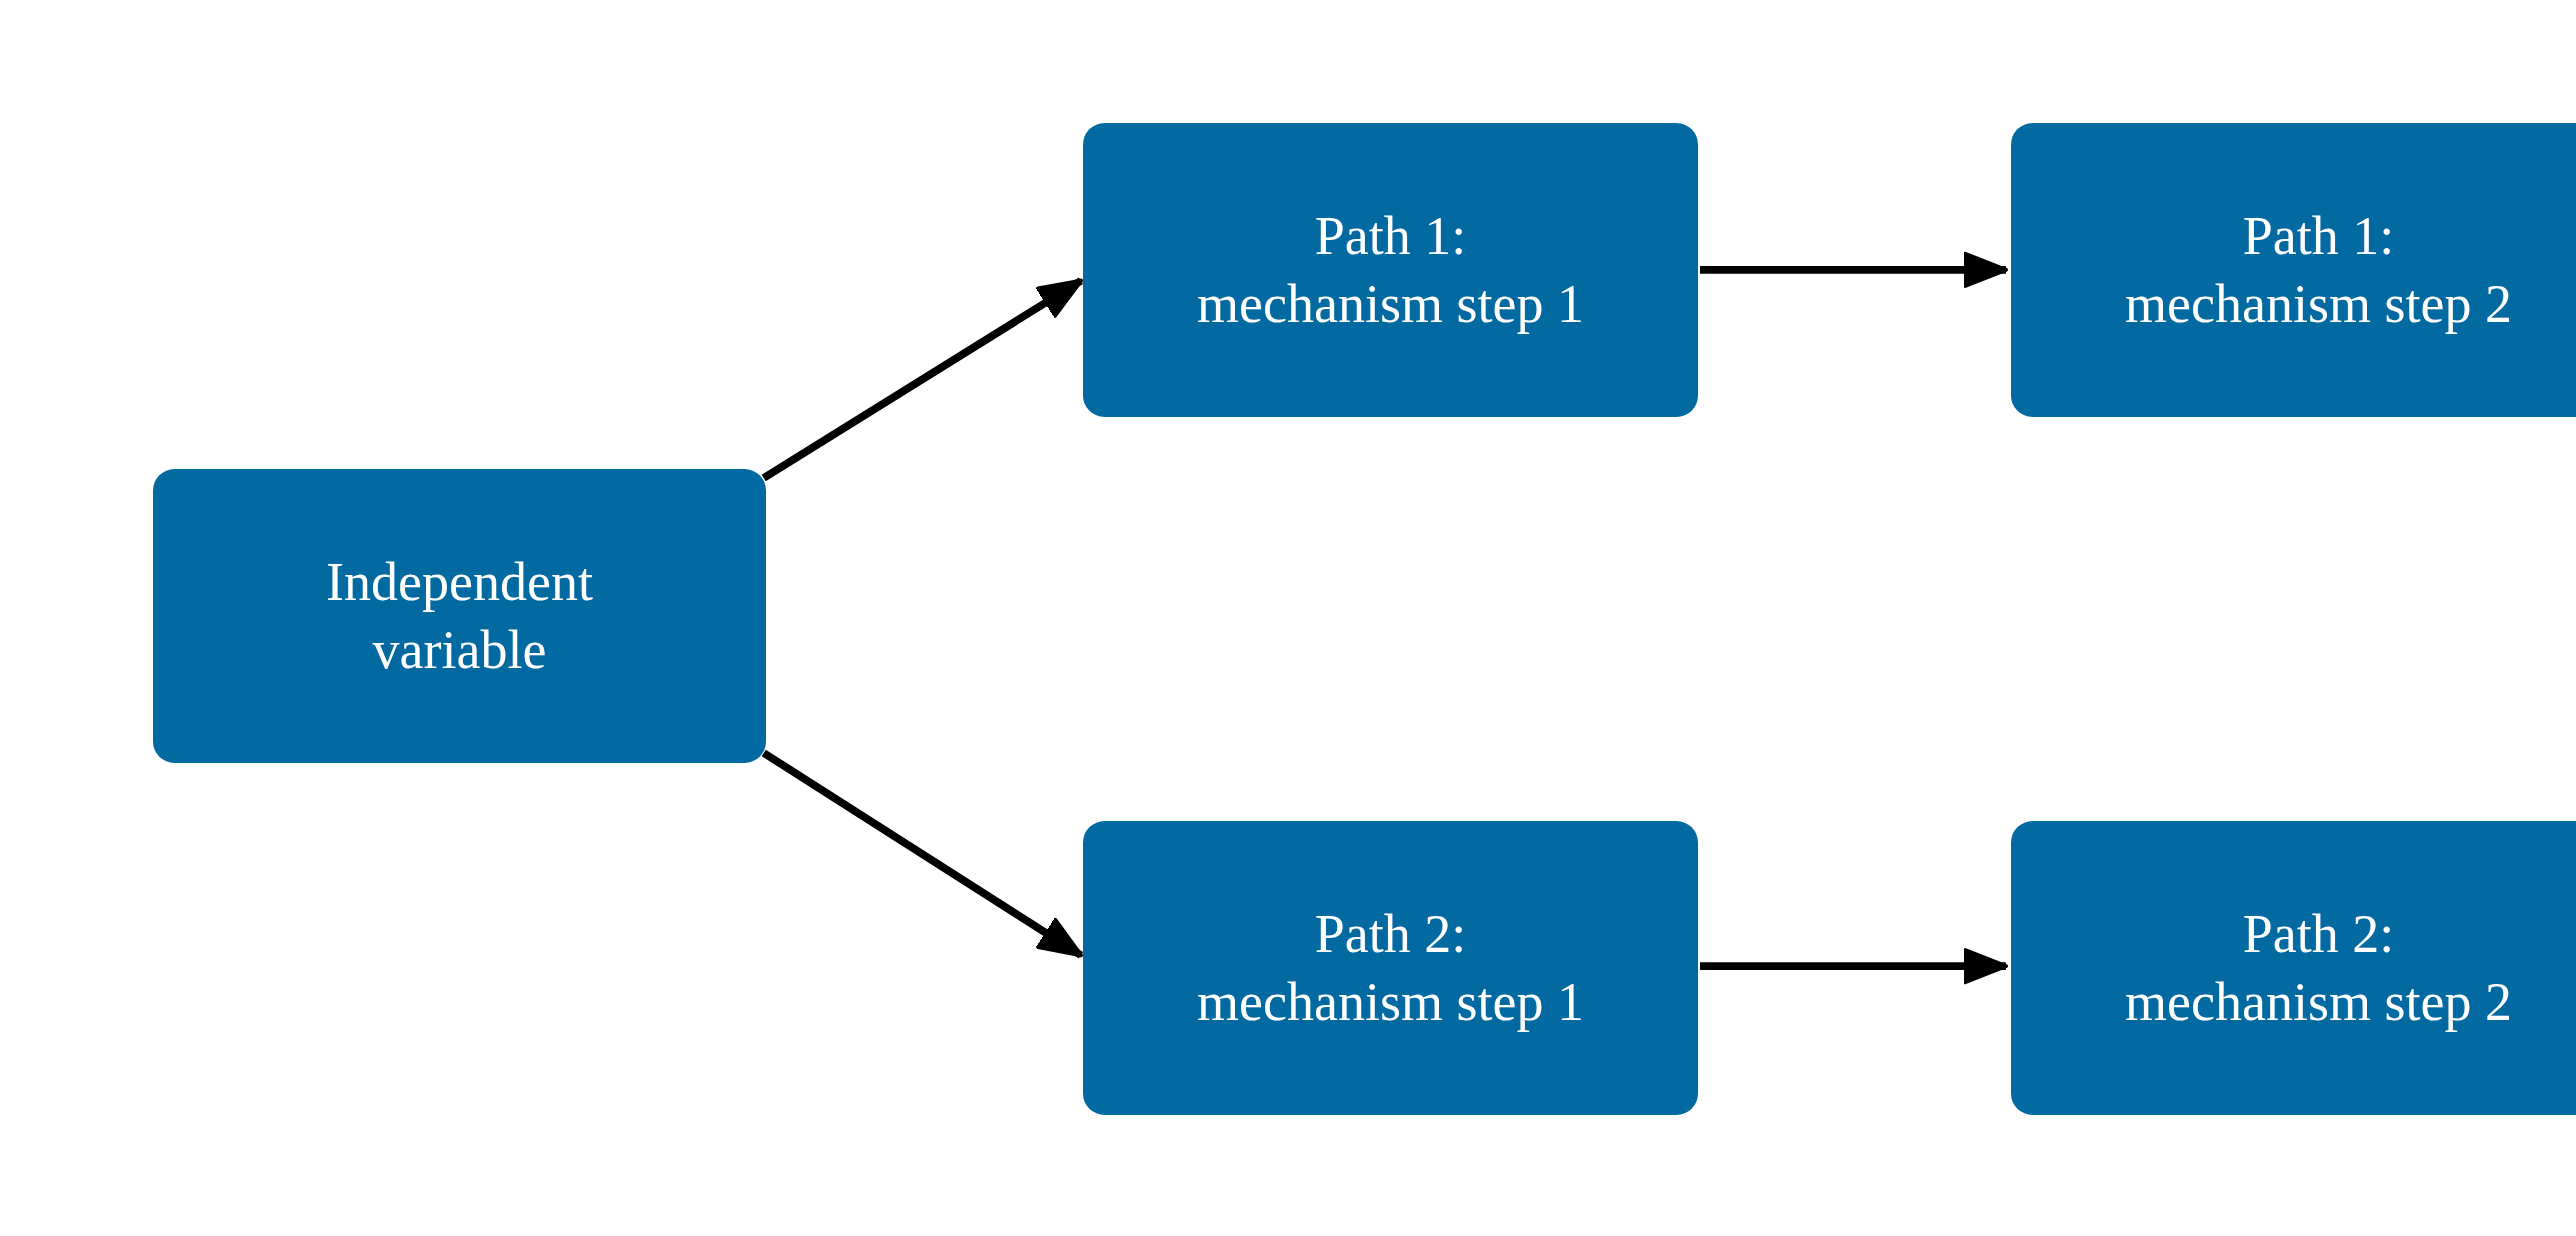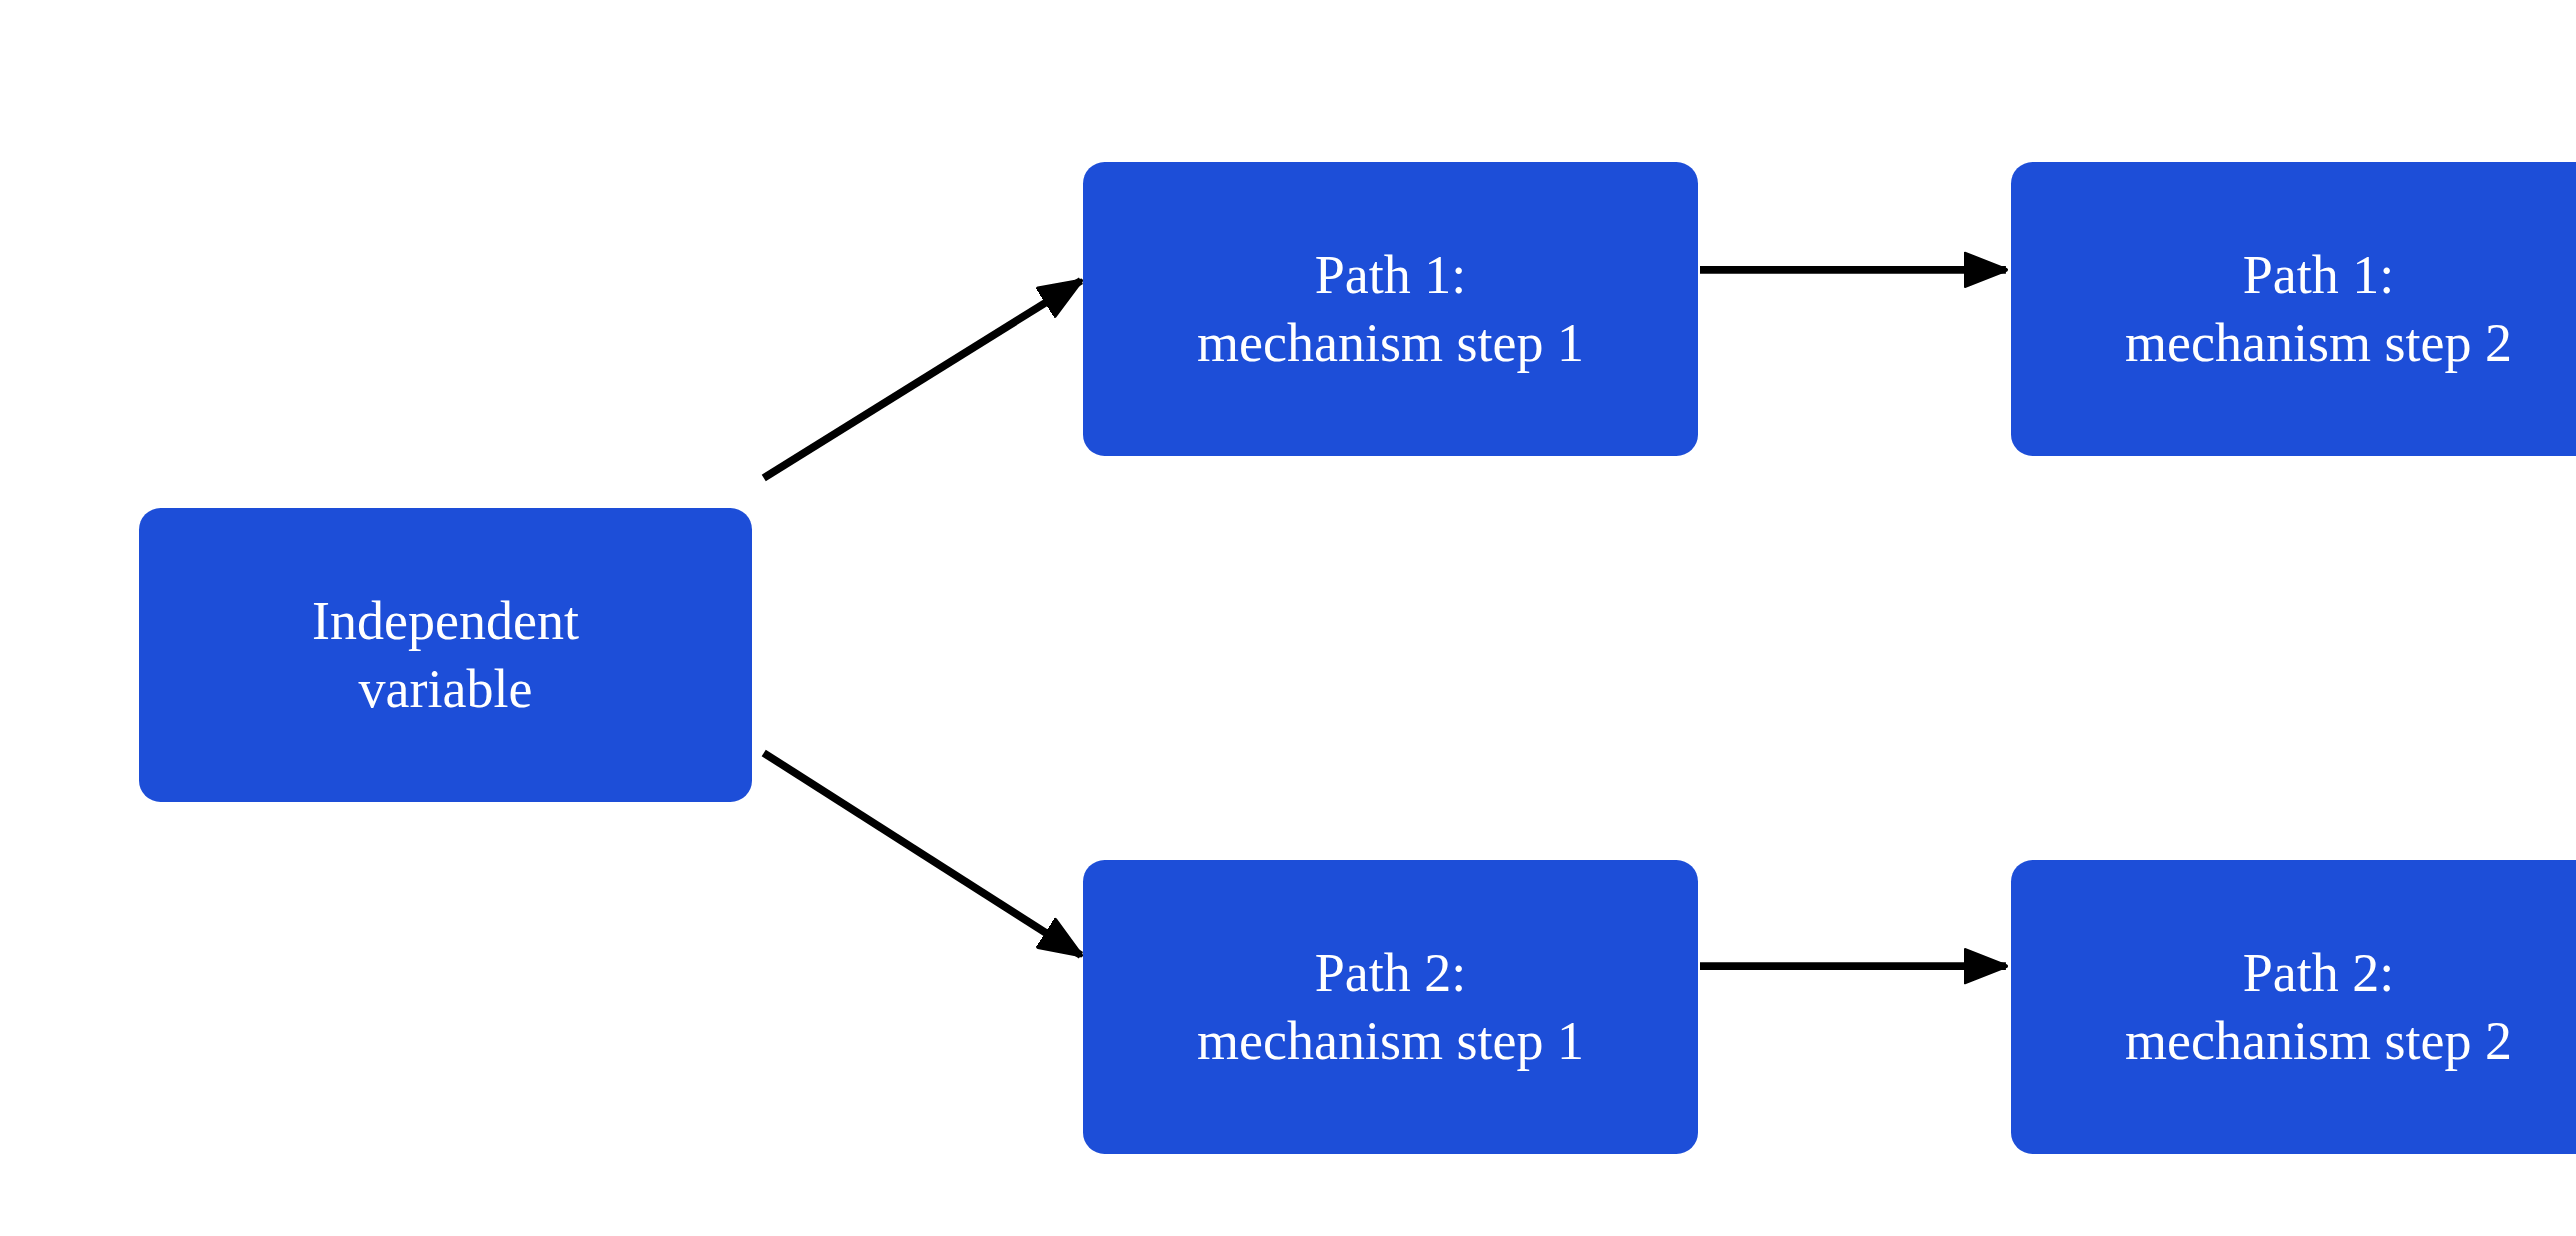--- a/index.html
+++ b/index.html
@@ -18,38 +18,37 @@
   .edges-layer {
     position: absolute;
     left: 0;
     top: 0;
     width: 3709px;
     height: 1236px;
     display: block;
   }
   .node {
     position: absolute;
-    background: #1d4ed8;
+    background: #0369a1;
     border-radius: 21.6px;
     display: flex;
     align-items: center;
     justify-content: center;
     box-sizing: border-box;
-    margin-top: 39px;
   }
   .node-label {
     color: #ffffff;
     font-size: 54px;
     line-height: 68px;
     text-align: center;
     white-space: pre-line;
     letter-spacing: 0px;
   }
   
-  .node-independent { left: 139px;  top: 469px;  width: 613px; height: 294px; }
+  .node-independent { left: 153px;  top: 469px;  width: 613px; height: 294px; }
   .node-p1s1       { left: 1083px; top: 123px;  width: 615px; height: 294px; }
   .node-p1s2       { left: 2011px; top: 123px;  width: 615px; height: 294px; }
   .node-p2s1       { left: 1083px; top: 821px; width: 615px; height: 294px; }
   .node-p2s2       { left: 2011px; top: 821px; width: 615px; height: 294px; }
   .edge {
     stroke: #000000;
     stroke-width: 15;
     fill: none;
   }
 </style>

